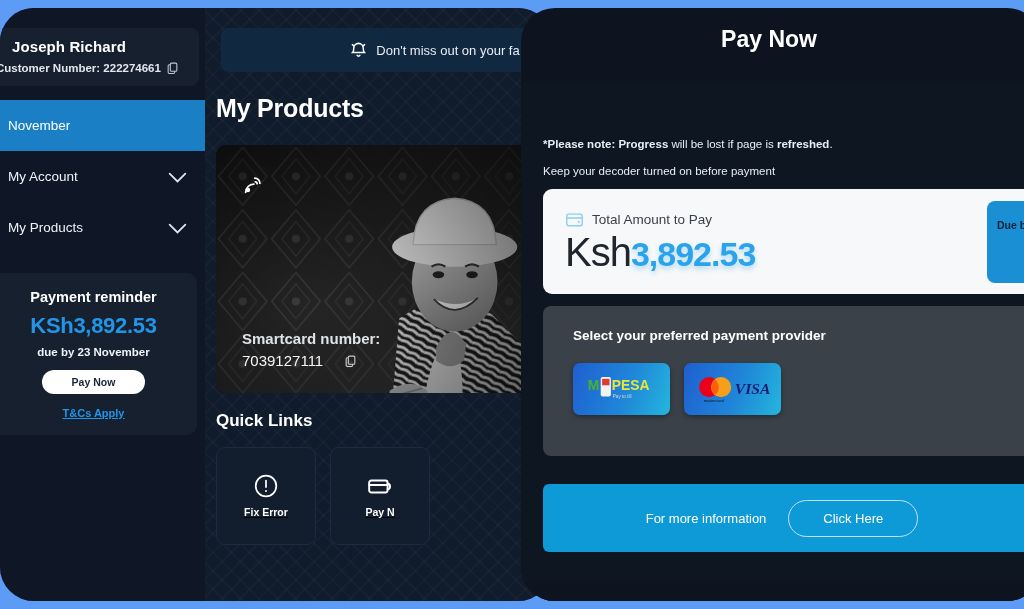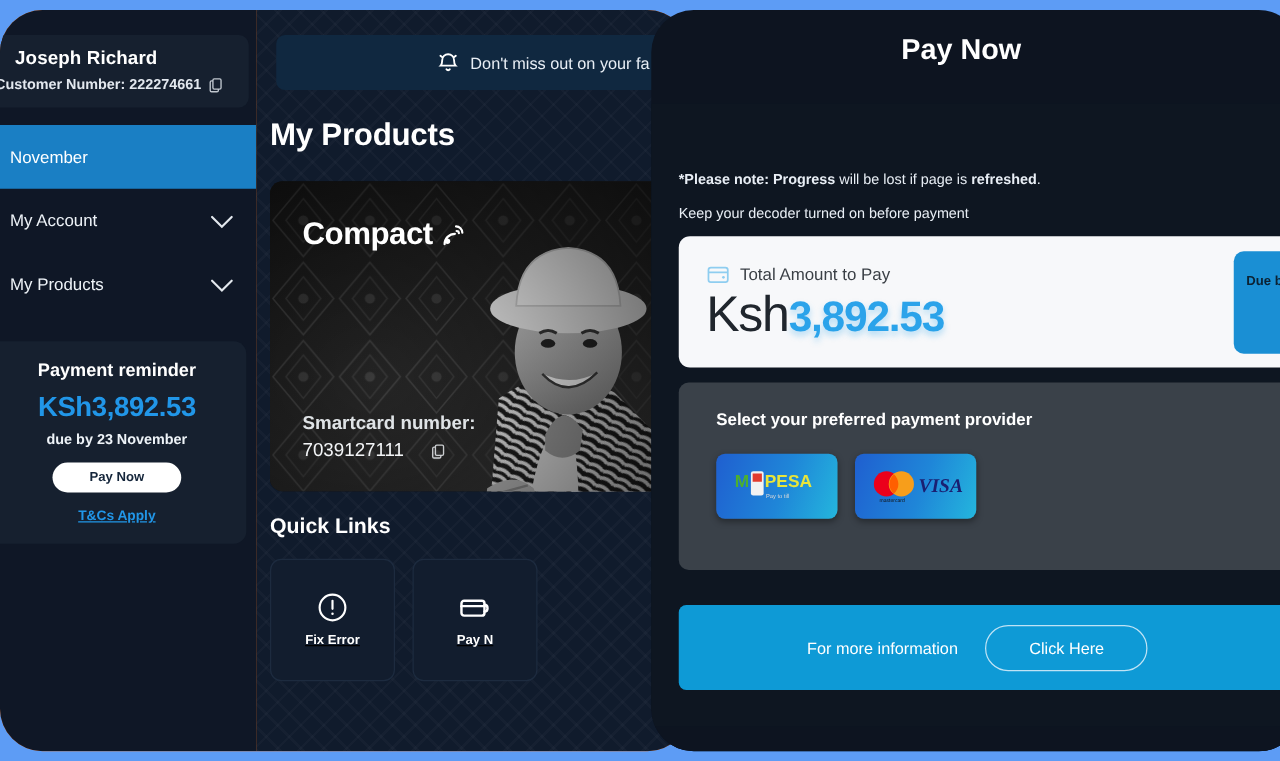--- a/index.html
+++ b/index.html
@@ -8,21 +8,21 @@
     background: #5d9cf5;
     font-family: "Liberation Sans", sans-serif;
     overflow: hidden;
   }
   .stage { position: relative; width: 1024px; height: 609px; background: #5d9cf5; }
 
   
   .app-window {
     position: absolute; left: 0; top: 8px;
     width: 552px; height: 593px;
-    background: #f97316;
+    background: #4c1d95;
     border-radius: 34px 34px 34px 34px;
     overflow: hidden;
   }
   .app-inner { position: absolute; inset: 0; display: flex; }
 
   
   .sidebar {
     width: 205px; height: 100%;
     background: #0f1726;
     position: relative;
@@ -312,21 +312,20 @@
             <path d="M186 105 Q192 101 198 105 M215 105 Q221 101 227 105" stroke="#3a3a3a" stroke-width="2" fill="none"></path>
             <path d="M188 133 Q206 152 226 132 Q208 142 188 133 Z" fill="#ffffff"></path>
             <path d="M188 133 Q206 152 226 132" stroke="#3d3d3d" stroke-width="1.6" fill="none"></path>
 
             <path d="M150 212 Q168 200 182 212 Q188 226 172 236 Q154 240 148 228 Z" fill="#b5b5b5"></path>
             <path d="M156 216 L178 210 M157 223 L180 218 M159 230 L178 227" stroke="#8a8a8a" stroke-width="1.6"></path>
             <rect width="290" height="248" fill="url(#vig)"></rect>
           </svg>
 
           <div class="pc-brand">
-            <span>Compact</span>
             <span class="dish-ico">
               <svg viewBox="0 0 24 24" width="22" height="22" fill="none" stroke="#fff" stroke-width="1.9" stroke-linecap="round">
                 <path d="M4 20a9 9 0 0 1 9-9"></path>
                   <circle cx="6.5" cy="17.5" r="2.4" fill="#fff" stroke="none"></circle>
                 <path d="M14 4.5c3 0 5.5 2.5 5.5 5.5"></path>
                   <path d="M14.5 8.5c1.2 0 2 .9 2 2"></path>
               </svg>
             </span>
           </div>
 

